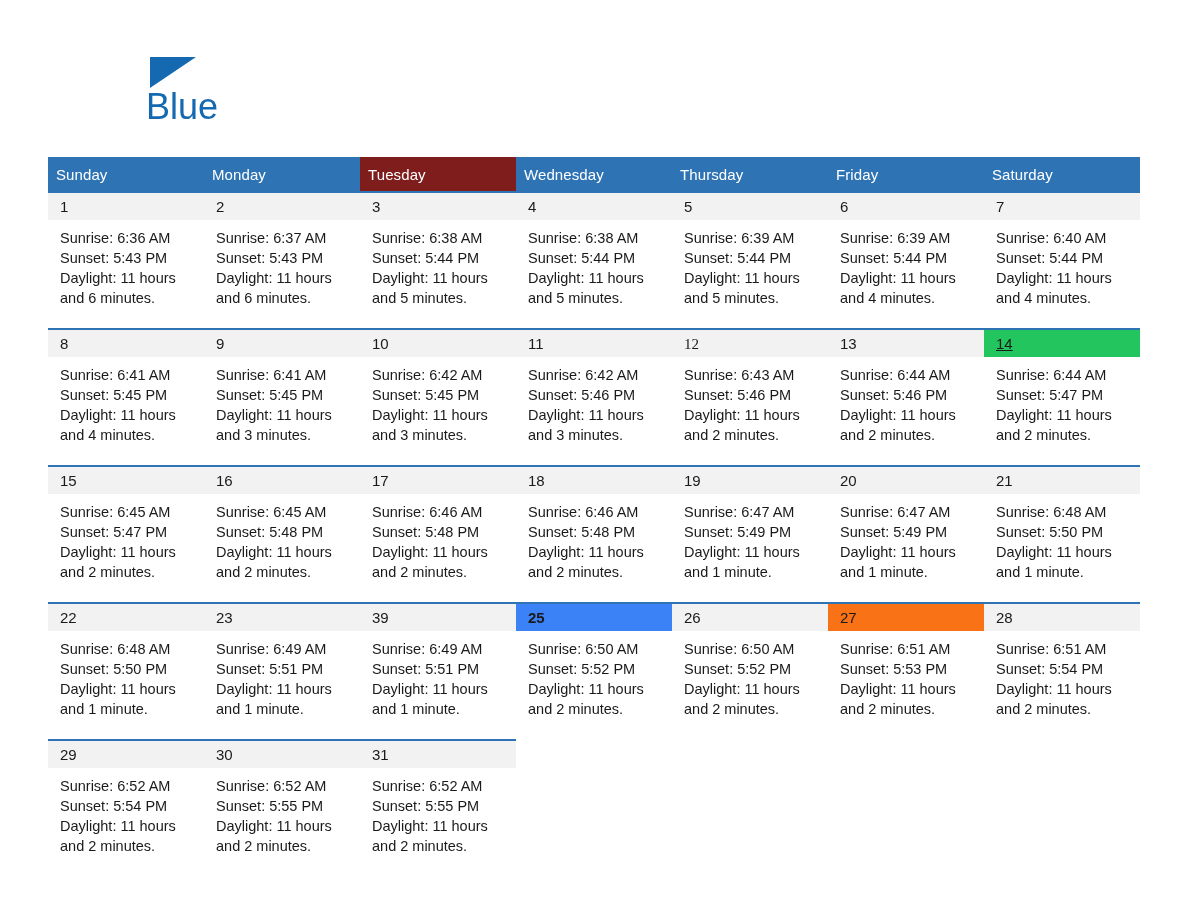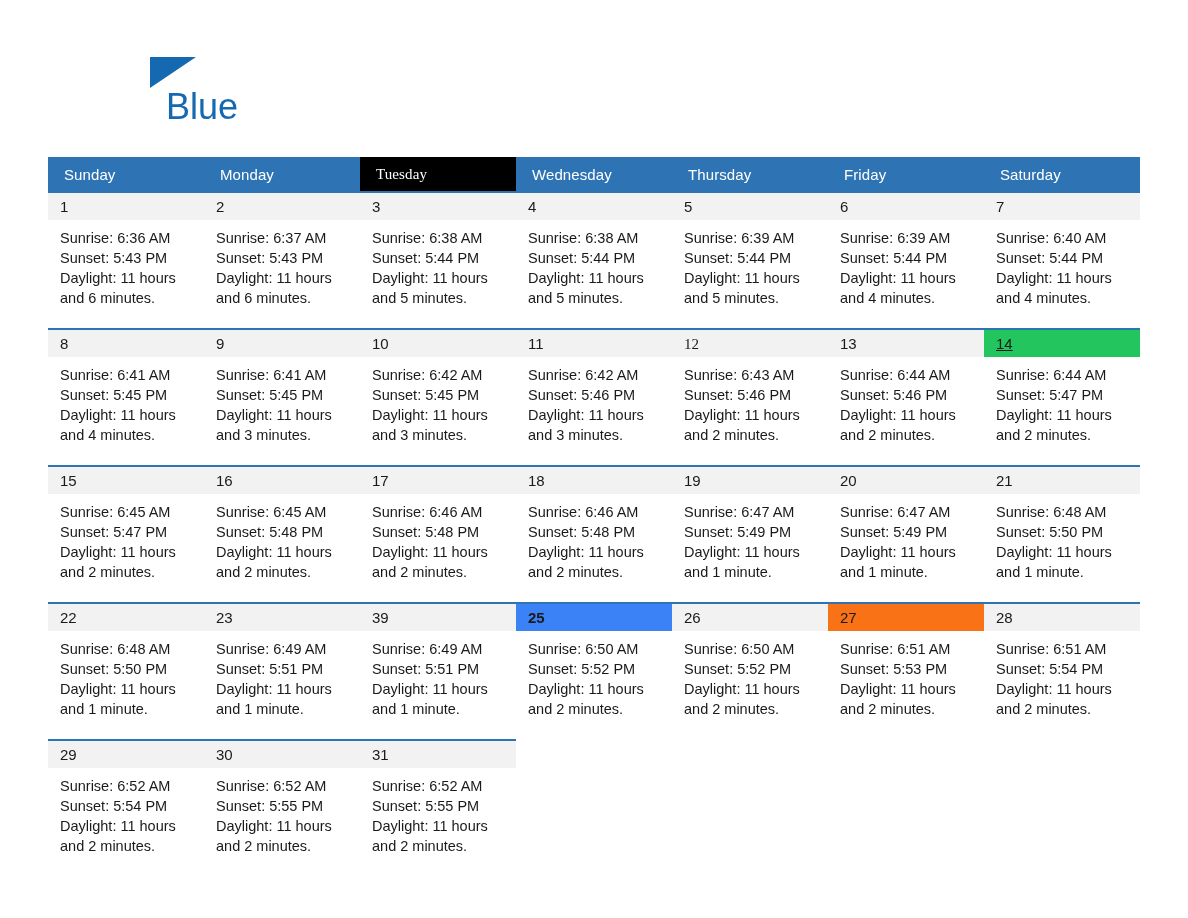--- a/index.html
+++ b/index.html
@@ -50,21 +50,21 @@
     position: absolute;
     left: 92px;
     top: 5px;
     width: 0;
     height: 0;
     border-left: 46px solid #1569b0;
     border-bottom: 31px solid transparent;
   }
   .brand-line2 {
     position: absolute;
-    left: 108px;
+    left: 88px;
     top: 36px;
     font-size: 36px;
     line-height: 38px;
     color: #1569b0;
     font-weight: 400;
   }
 
   .title-block {
     position: absolute;
     right: 52px;
@@ -100,21 +100,21 @@
     width: 1092px;
   }
   table.cal col { width: 156px; }
 
   thead th {
     background: #2e73b4;
     color: #ffffff;
     font-size: 15px;
     font-weight: 400;
     text-align: left;
-    padding: 8px 0 8px 16px;
+    padding: 8px 0 8px 8px;
     height: 18px;
     letter-spacing: 0.1px;
   }
 
   tbody tr.week-row td {
     vertical-align: top;
     padding: 0;
     border-top: 2px solid #2e73b4;
     background: #ffffff;
   }
@@ -172,21 +172,21 @@
           <col>
           <col>
           <col>
           <col>
           <col>
       </colgroup>
       <thead>
         <tr>
           <th style="background: rgb(46, 115, 180);">Sunday</th>
           <th style="background: rgb(46, 115, 180);">Monday</th>
-          <th style="background: #000000; font-family: Liberation Serif, serif;">Tuesday</th>
+          <th style="background: #7f1d1d;">Tuesday</th>
           <th style="background: rgb(46, 115, 180);">Wednesday</th>
           <th style="background: rgb(46, 115, 180);">Thursday</th>
           <th style="background: rgb(46, 115, 180);">Friday</th>
           <th style="background: rgb(46, 115, 180);">Saturday</th>
         </tr>
       </thead>
       <tbody>
           <tr class="week-row">
             <td class="day-cell" style="border-top: 2px solid rgb(46, 115, 180);">
               <div class="daynum-band" style="background: rgb(242, 242, 242);">1</div>

